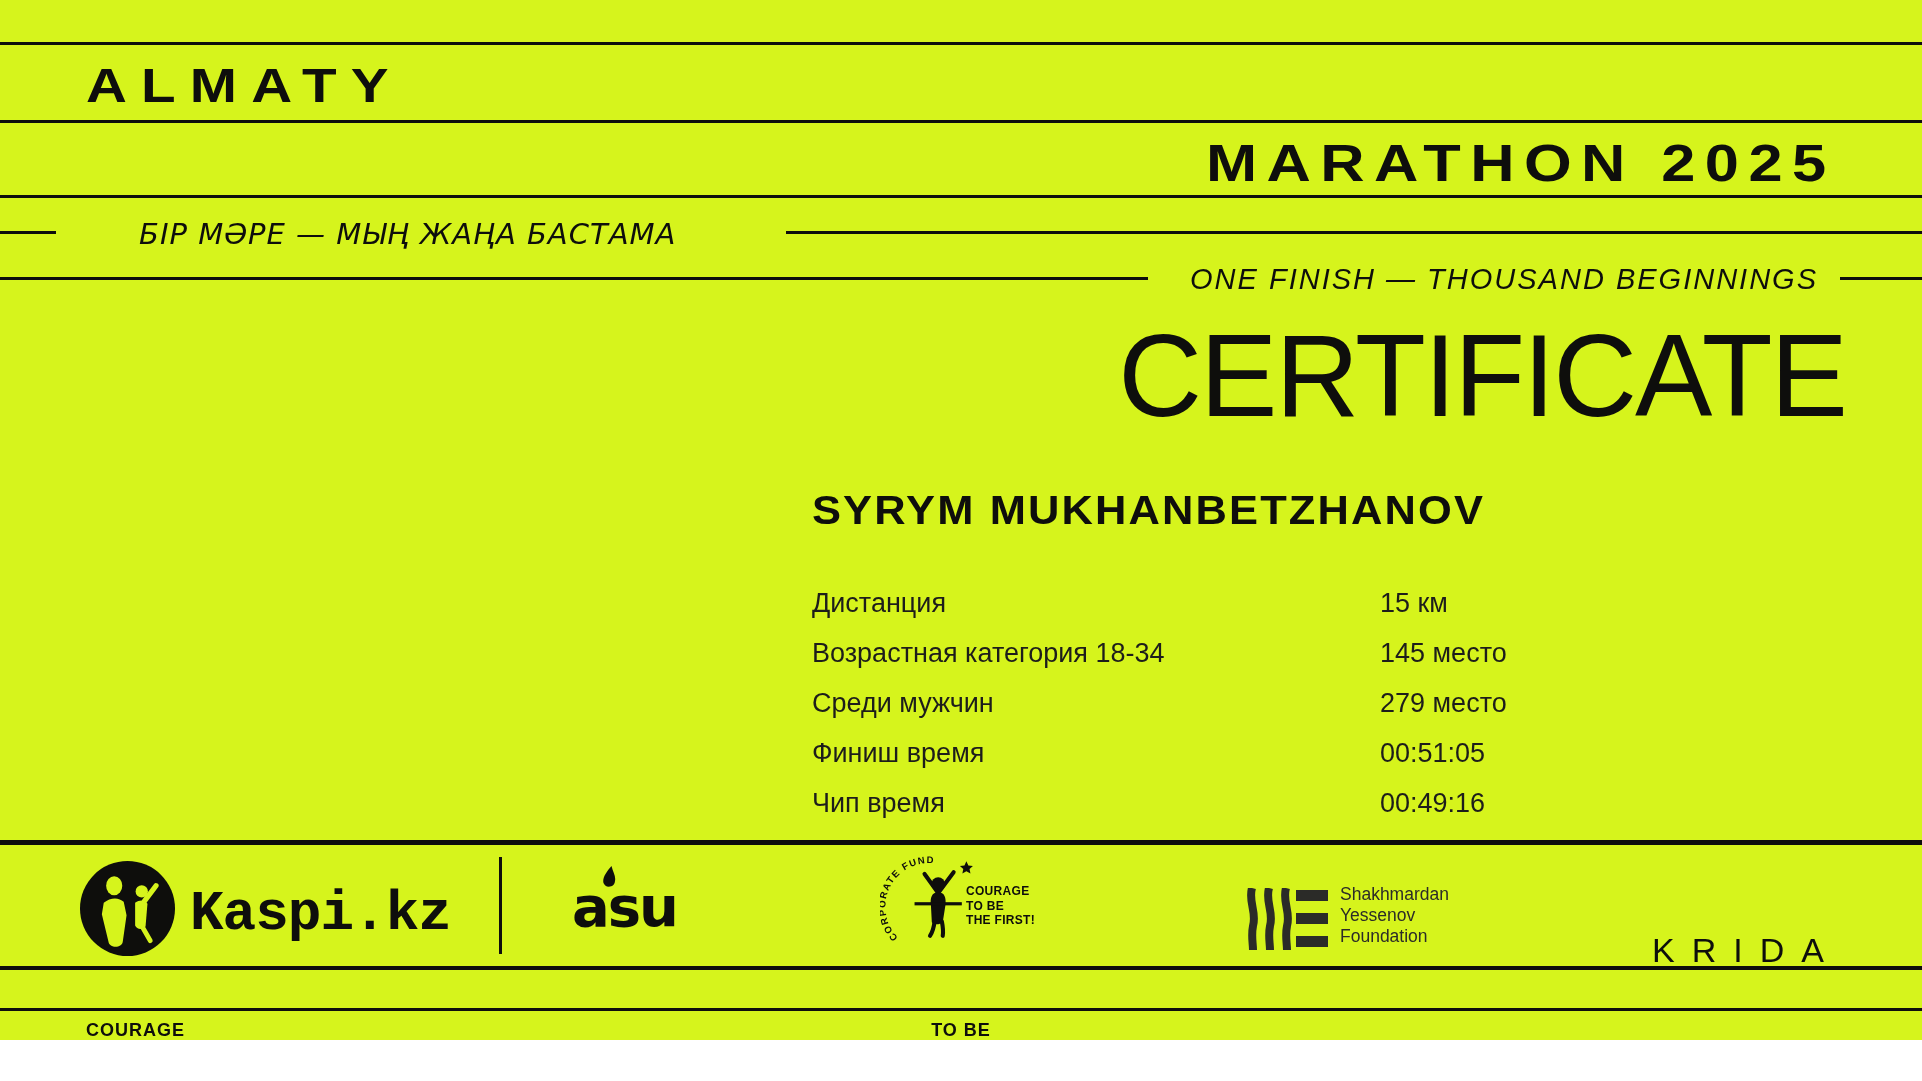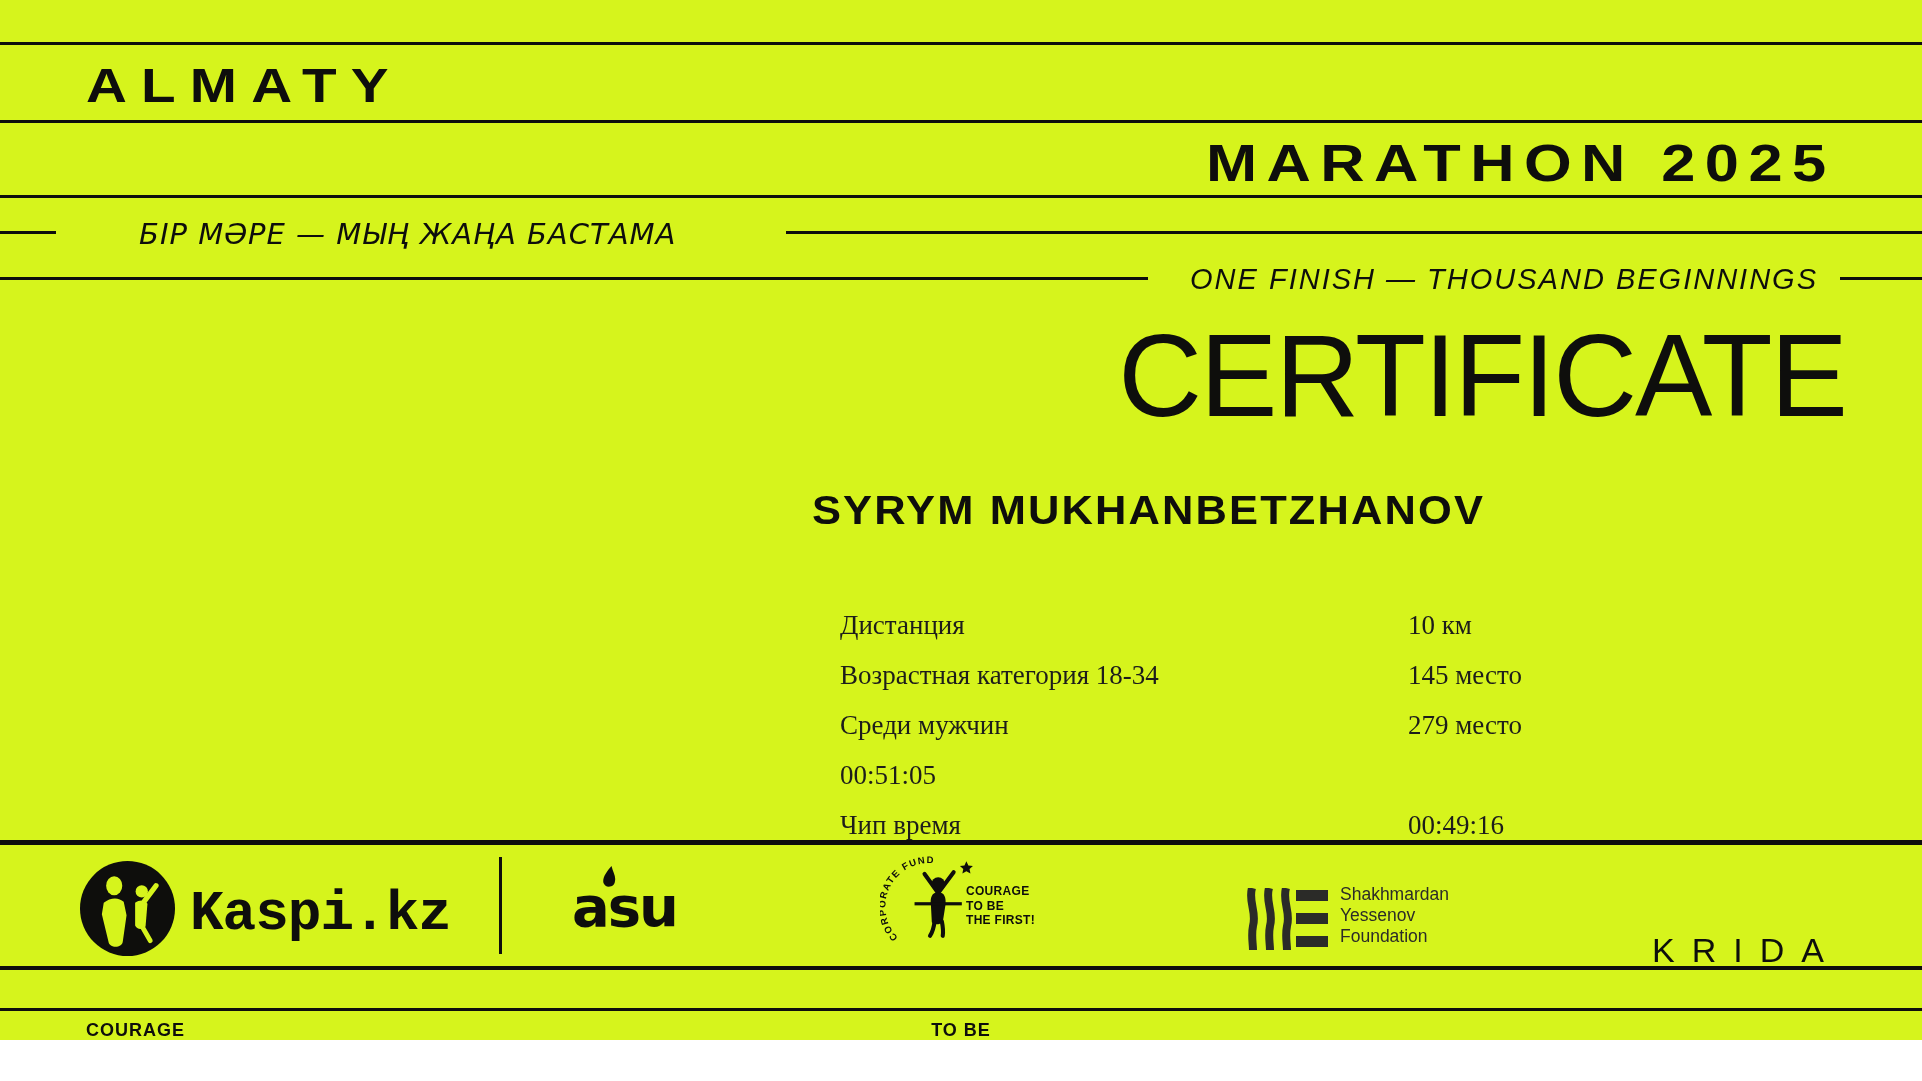--- a/index.html
+++ b/index.html
@@ -26,21 +26,21 @@
   .slogan-kk{left:115px;top:217px;font-size:29px;font-style:italic;font-weight:500;
           font-family:"DejaVu Sans",sans-serif;letter-spacing:1px;white-space:nowrap;margin-left:24px;}
   .slogan-en{right:104px;top:263px;font-size:29px;font-style:italic;font-weight:500;
           letter-spacing:2px;white-space:nowrap;}
   .certificate{right:76px;top:318px;font-size:116px;font-weight:400;letter-spacing:-2px;
           line-height:1;white-space:nowrap;}
 
   
   .name{left:812px;top:487px;font-size:41px;font-weight:700;letter-spacing:2px;
         transform:scaleX(1.06);transform-origin:left top;white-space:nowrap;}
-  .table{left:812px;top:600px;width:780px;font-family:Liberation Serif, serif;color:var(--soft);margin-left:28px;}
+  .table{left:812px;top:578px;width:780px;font-family:Liberation Sans, sans-serif;color:var(--soft);}
   .trow{display:flex;height:50px;line-height:50px;font-size:27px;font-weight:500;}
   .tlabel{width:568px;white-space:nowrap;}
   .tvalue{white-space:nowrap;}
 
   
   .kaspi-logo{left:80px;top:861px;width:95px;height:95px;}
   .kaspi-text{left:190px;top:882px;font-size:56px;font-weight:700;letter-spacing:-1px;white-space:nowrap;font-family:Liberation Mono, monospace;}
   .divider{left:499px;top:857px;width:3px;height:97px;background:var(--ink);}
   .asu-text{left:572px;top:874px;font-size:56px;font-weight:700;letter-spacing:-2px;
             font-family:"DejaVu Sans",sans-serif;white-space:nowrap;}
@@ -81,31 +81,32 @@
   <div class="abs marathon">MARATHON 2025</div>
   <div class="abs slogan-kk">БІР МӘРЕ — МЫҢ ЖАҢА БАСТАМА</div>
   <div class="abs slogan-en">ONE FINISH — THOUSAND BEGINNINGS</div>
   <div class="abs certificate">CERTIFICATE</div>
 
   <div class="abs name">SYRYM MUKHANBETZHANOV</div>
 
   <div class="abs table">
     <div class="trow">
       <div class="tlabel">Дистанция</div>
-      <div class="tvalue">10 км</div>
+      <div class="tvalue">15 км</div>
     </div>
     <div class="trow">
       <div class="tlabel">Возрастная категория 18-34</div>
       <div class="tvalue">145 место</div>
     </div>
     <div class="trow">
       <div class="tlabel">Среди мужчин</div>
       <div class="tvalue">279 место</div>
     </div>
     <div class="trow">
+      <div class="tlabel">Финиш время</div>
       <div class="tvalue">00:51:05</div>
     </div>
     <div class="trow">
       <div class="tlabel">Чип время</div>
       <div class="tvalue">00:49:16</div>
     </div>
   </div>
 
   <svg class="abs kaspi-logo" viewBox="0 0 100 100">
     <circle cx="50" cy="50" r="50" style="fill:var(--ink)"></circle>

